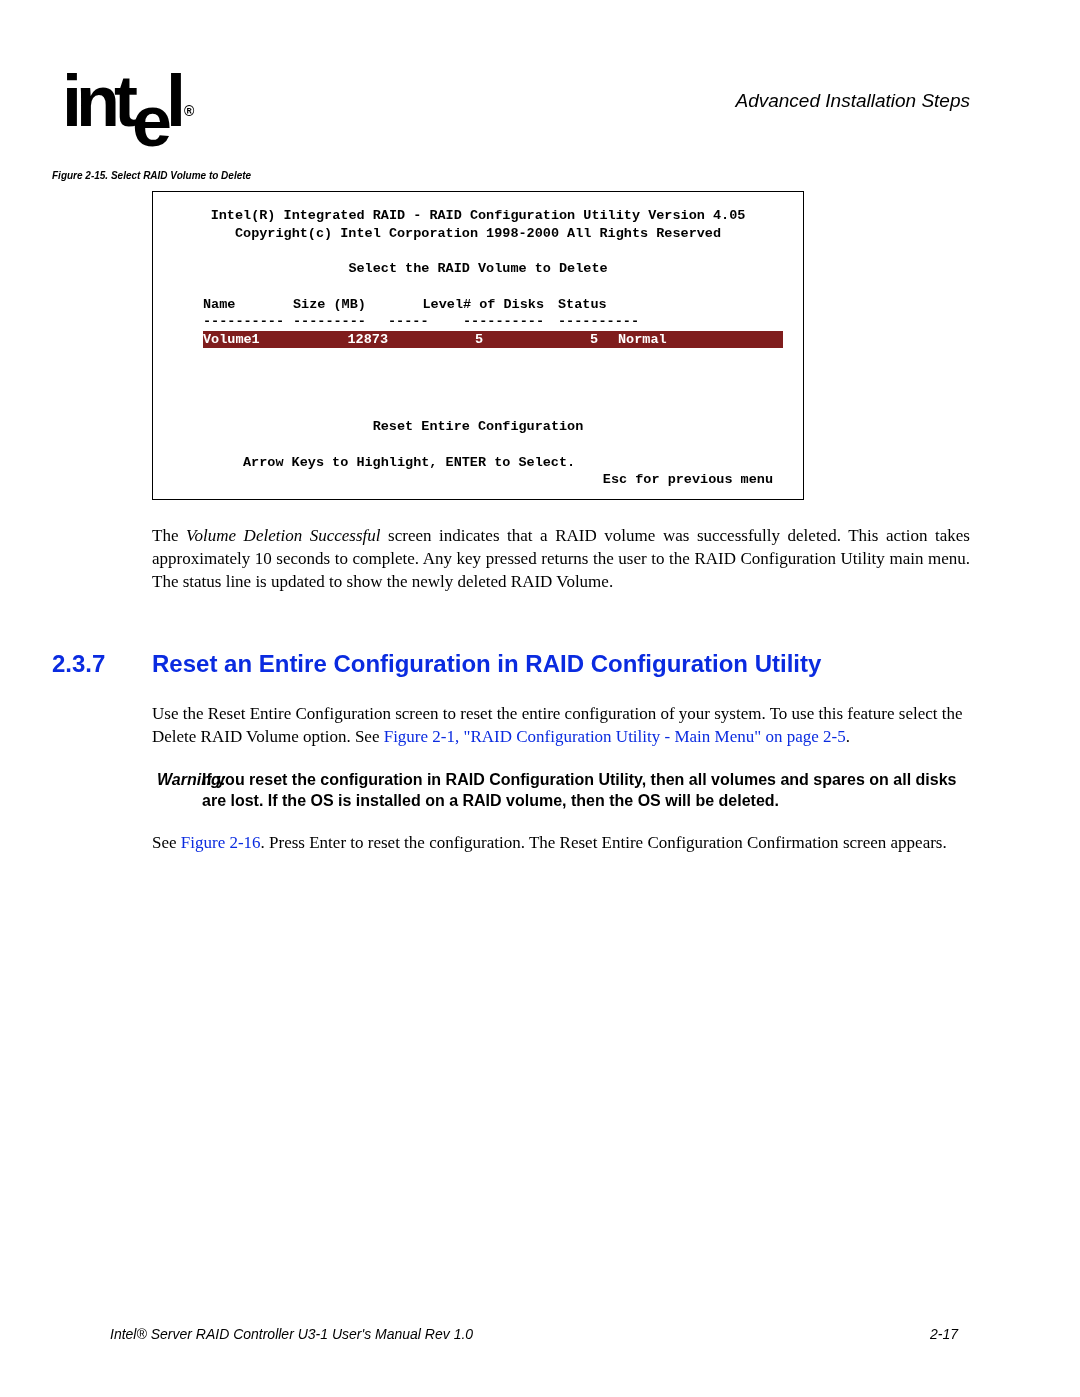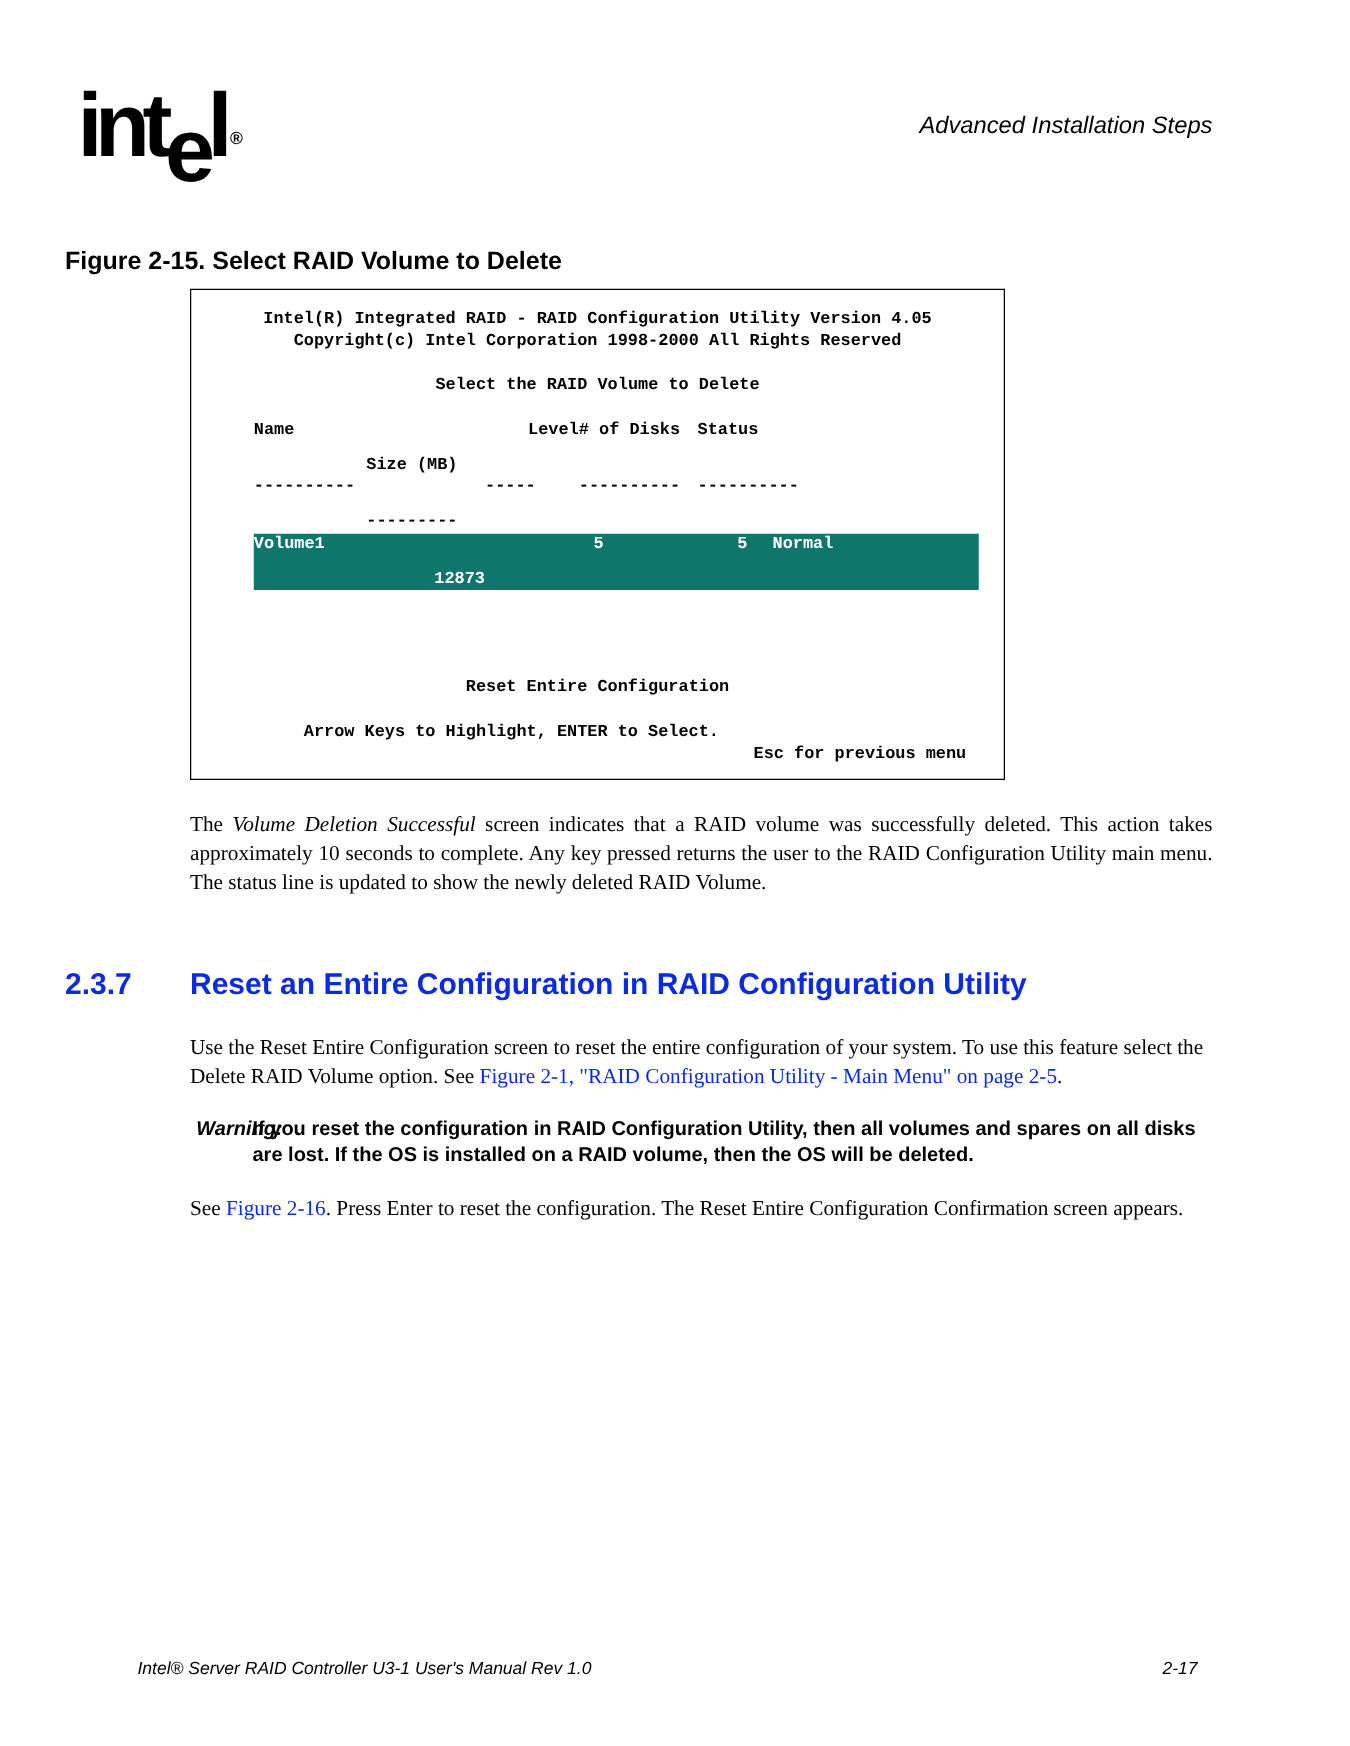--- a/index.html
+++ b/index.html
@@ -41,51 +41,52 @@
   }
   .section-title-right {
     position: absolute;
     right: 0;
     top: 20px;
     font-style: italic;
     font-size: 19px;
     font-family: Arial, Helvetica, sans-serif;
   }
   .figure-caption {
-    margin-top: 48px;
-    font-family: Arial, Helvetica, sans-serif;
-    font-size: 20px;
-    font-weight: 700;
+    margin-top: 20px;
+    font-family: Arial, Helvetica, sans-serif;
+    font-size: 10px;
+    font-weight: 700;
+    font-style: italic;
   }
   .terminal-box {
     border: 1.5px solid #000;
     width: 610px;
     margin: 10px 0 0 100px;
     padding: 15px 20px 10px 20px;
     font-family: "Courier New", Courier, monospace;
     font-size: 13.5px;
     font-weight: 700;
     line-height: 1.3;
   }
   .term-center {
     text-align: center;
   }
   .term-row-selected {
-    background: #0f766e;
+    background: #7f1d1d;
     color: #fff;
     display: flex;
     white-space: pre;
   }
   .term-head-row,
   .term-sep-row {
     display: flex;
     white-space: pre;
   }
   .col1 { width: 90px; }
-  .col2 { width: 95px; text-align: right; padding-right: 20px; margin-top: 28px; }
+  .col2 { width: 95px; text-align: right; padding-right: 20px; }
   .col3 { width: 55px; text-align: right; padding-right: 20px; }
   .col4 { width: 95px; text-align: right; padding-right: 20px; }
   .col5 { width: 100px; }
   .term-right {
     text-align: right;
   }
   .body-text {
     margin: 25px 0 0 100px;
     font-size: 17px;
     line-height: 1.35;

